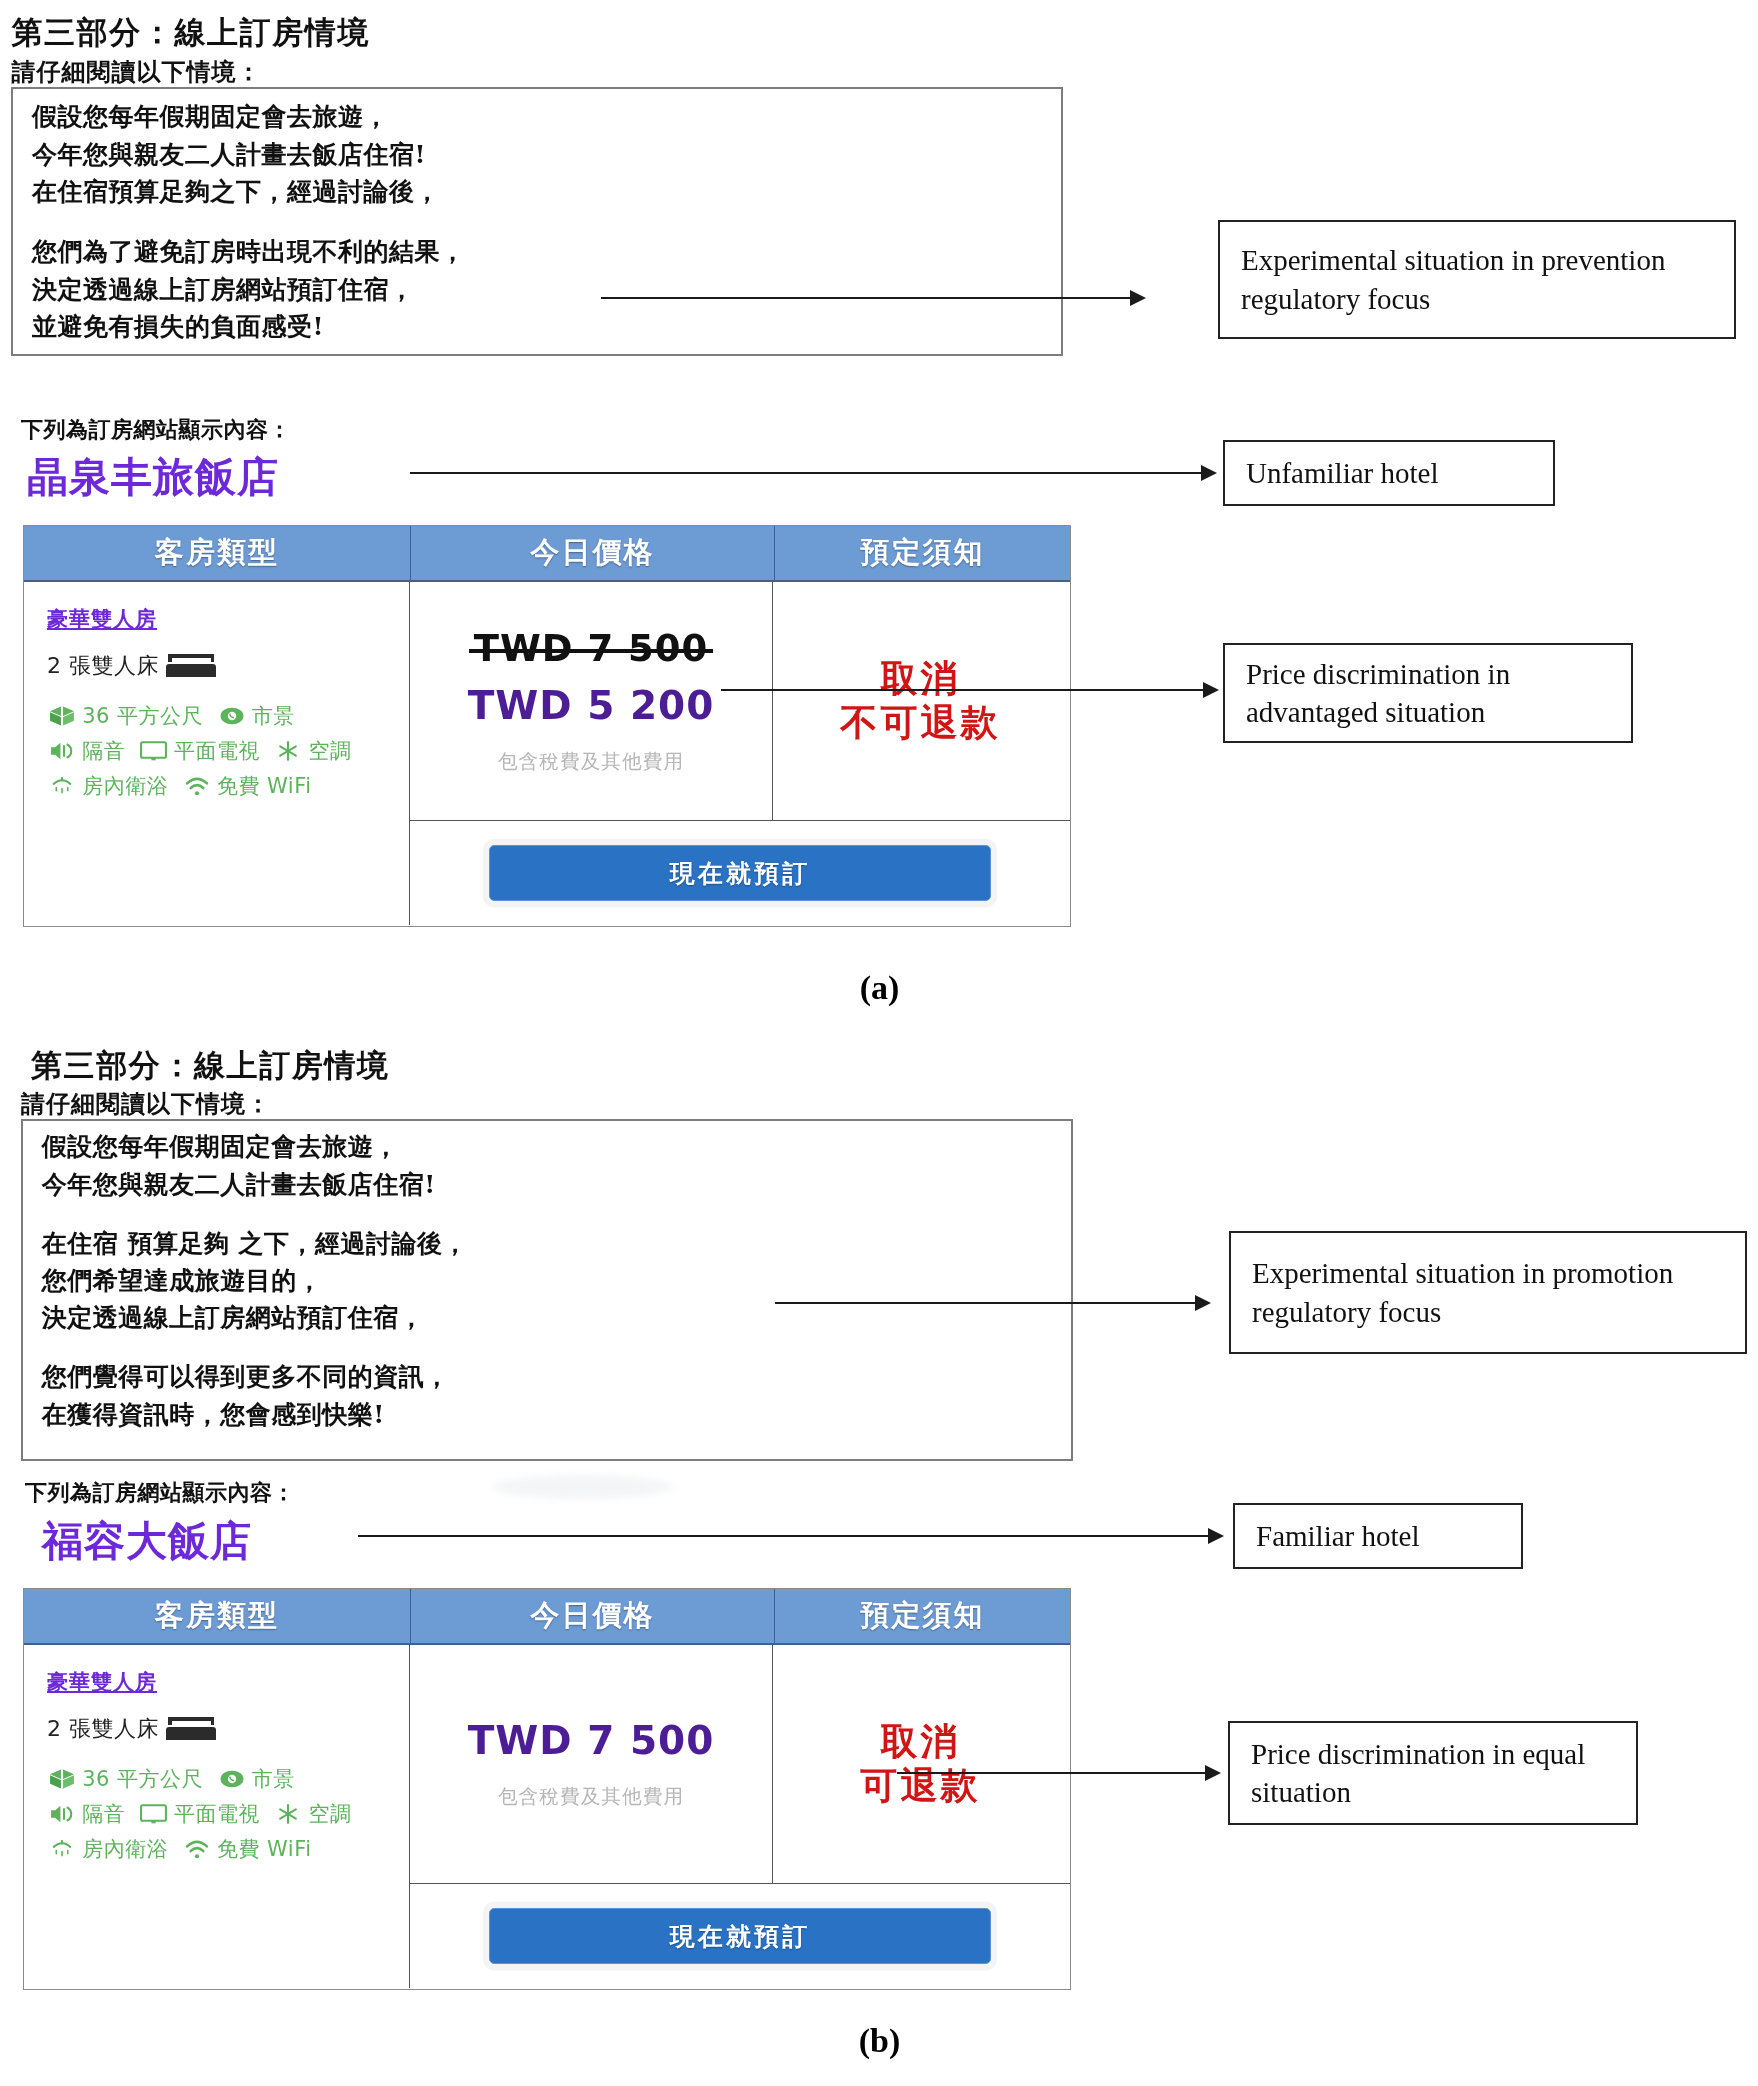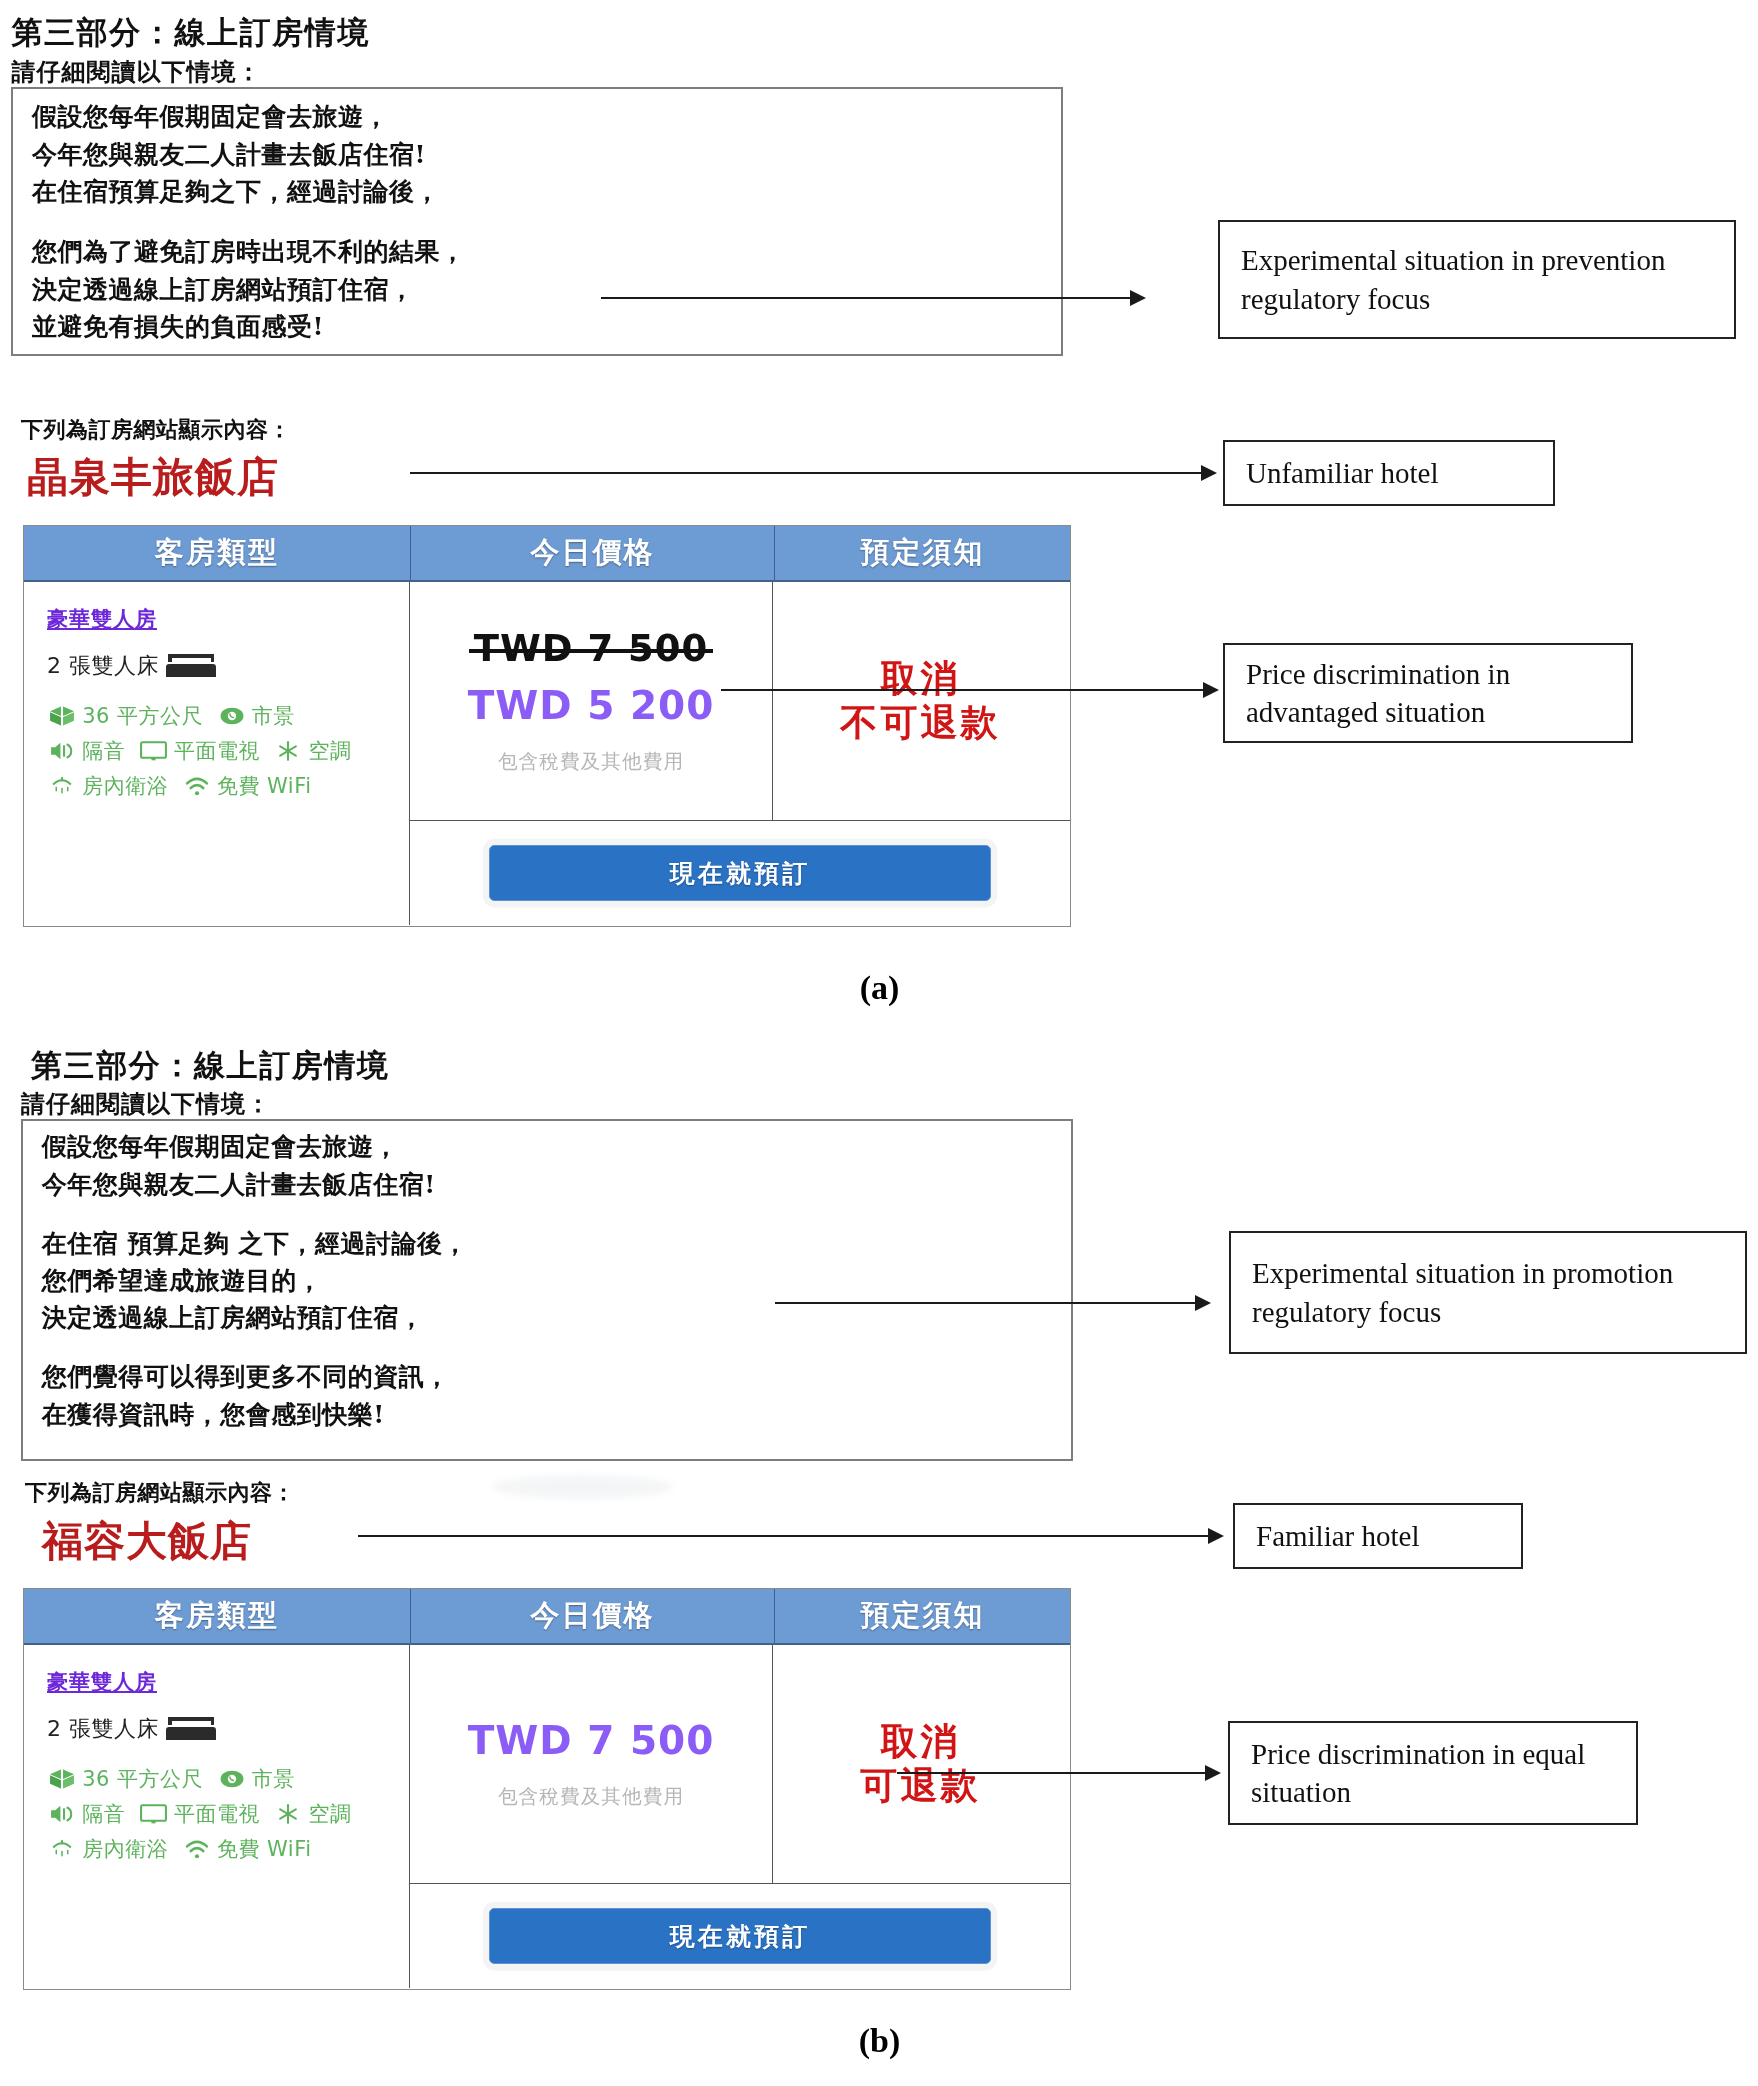--- a/index.html
+++ b/index.html
@@ -15,21 +15,21 @@
   .sec-sub{position:absolute;font-size:24px;font-weight:700;letter-spacing:1px;white-space:nowrap;}
   .scenario-box{
     position:absolute;border:2.1px solid #7d7d7d;background:#fff;box-sizing:border-box;
   }
   .scenario-line{
     position:absolute;font-size:25px;font-weight:700;letter-spacing:0.5px;white-space:nowrap;
     font-family:"DejaVu Serif","Liberation Serif",serif;
   }
   .site-note{position:absolute;font-size:22px;font-weight:700;letter-spacing:0.5px;white-space:nowrap;}
   .hotel-name{position:absolute;font-size:41px;font-weight:700;letter-spacing:1px;white-space:nowrap;
-    font-family:"DejaVu Sans","Liberation Sans",sans-serif;color:#b91c1c;}
+    font-family:"DejaVu Sans","Liberation Sans",sans-serif;color:#6d28d9;}
 
   
   .anno{
     position:absolute;border:2.1px solid #222;background:#fff;box-sizing:border-box;
     display:flex;align-items:center;padding:0 21px;
   }
   .anno span{
     font-family:"Liberation Serif","DejaVu Serif",serif;
     font-size:29px;line-height:1.32;color:#111;
   }
@@ -76,21 +76,21 @@
   .amen-row{display:flex;align-items:flex-start;font-size:21px;letter-spacing:0.5px;margin-bottom:7.3px;white-space:nowrap;}
   .amen{display:flex;align-items:center;margin-right:13.5px;}
   .amen .ic{width:30px;height:25px;margin-right:5.2px;display:inline-flex;align-items:center;justify-content:center;}
   .amen .ic svg{display:block;}
   .amen .tx{color:#5cb35c;}
 
   .price-strike{font-family:"DejaVu Sans","Liberation Sans",sans-serif;
     font-size:37px;font-weight:700;color:#111;letter-spacing:1px;position:relative;}
   .price-strike::after{content:"";position:absolute;left:-5.2px;right:-5.2px;top:52%;height:3.6px;background:#111;}
   .price-main{font-family:"DejaVu Sans","Liberation Sans",sans-serif;
-    font-size:39px;font-weight:700;color:#8b5cf6;letter-spacing:1px;margin-top:13.5px;}
+    font-size:39px;font-weight:700;color:#4c1d95;letter-spacing:1px;margin-top:13.5px;}
   .price-note{font-family:"DejaVu Sans","Liberation Sans",sans-serif;
     font-size:19.7px;color:#b6b6b6;letter-spacing:1px;margin-top:20px;}
   .cancel-t{font-family:"DejaVu Sans","Liberation Sans",sans-serif;
     font-size:37px;font-weight:700;color:#d11414;letter-spacing:3.1px;line-height:1.18;}
   .book-btn{
     background:#2a72c4;color:#fff;border:1.6px solid #5b93d6;border-radius:5.2px;
     box-shadow:0 0 0 6.2px #f4f4f4, 0 2.6px 5.2px rgba(0,0,0,.22);
     font-family:"DejaVu Sans","Liberation Sans",sans-serif;
     font-size:25px;font-weight:700;letter-spacing:3.1px;
     display:flex;align-items:center;justify-content:center;

